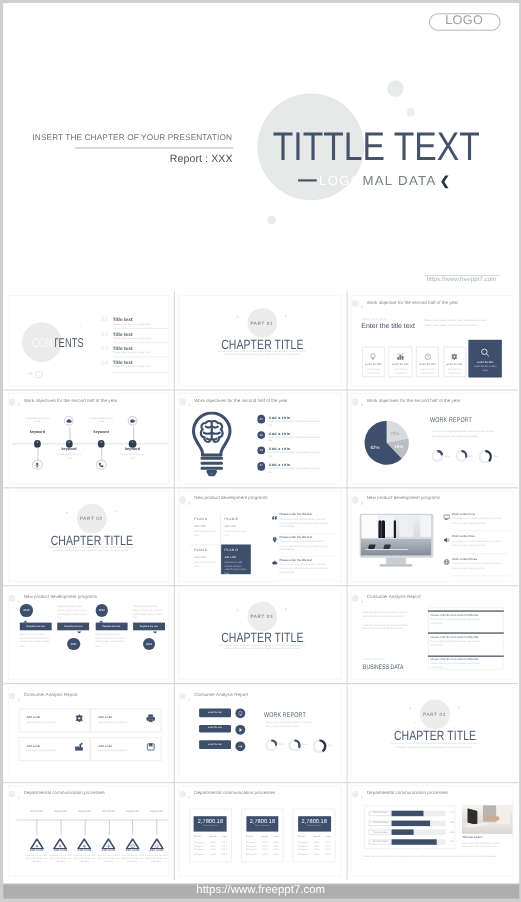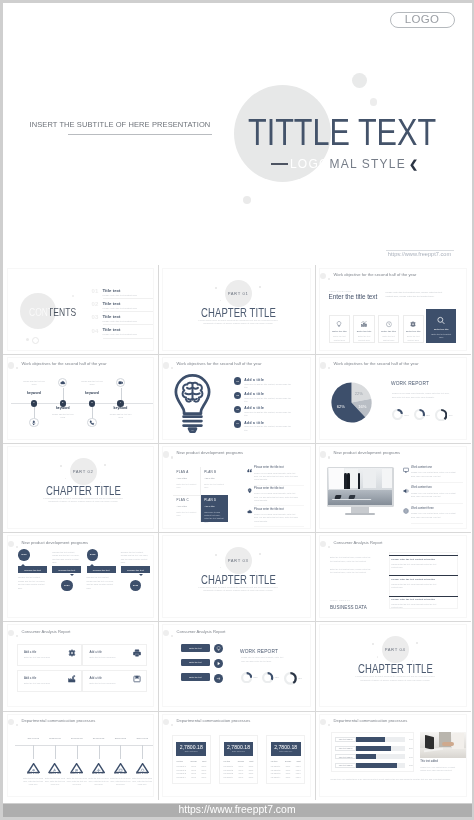--- a/index.html
+++ b/index.html
@@ -213,27 +213,28 @@
 <div id="page">
   <div class="sheet">
     <div class="hero">
       <div class="hero-logo">
           <span>LOGO</span>
         </div>
       <div class="hero-circle"></div>
       <div class="hd1" style="left:349px;top:70px;width:15px;height:15px;background:#e9eaea"></div>
       <div class="hd1" style="left:367px;top:95.5px;width:7.5px;height:7.5px;background:#ededed"></div>
       <div class="hd1" style="left:240px;top:193.5px;width:8px;height:8px;background:#eaeaea"></div>
-      <div class="hero-sub">INSERT THE SUBTITLE OF HERE PRESENTATION</div>
+      <div class="hero-sub">INSERT THE CHAPTER OF YOUR PRESENTATION</div>
       <div class="hero-rule"></div>
+      <div class="hero-report">Report : XXX</div>
       <div class="hero-title">TITTLE TEXT</div>
       <div class="hero-tag">
           <i class="hero-dash"></i>
           <span class="w">LOGO</span>
-          <span>MAL STYLE</span>
+          <span>MAL DATA</span>
           <i class="hero-chev">❮</i>
         </div>
       <div class="hero-urlline"></div>
       <div class="hero-url">https://www.freeppt7.com</div>
     </div>
     <div class="grid">
 <div class="sl k-contents" style="left:0.0px;top:0.0px;width:155.0px;height:89.2px">
   <div class="sl-inner">
 
 <div class="ct-circ"></div>

